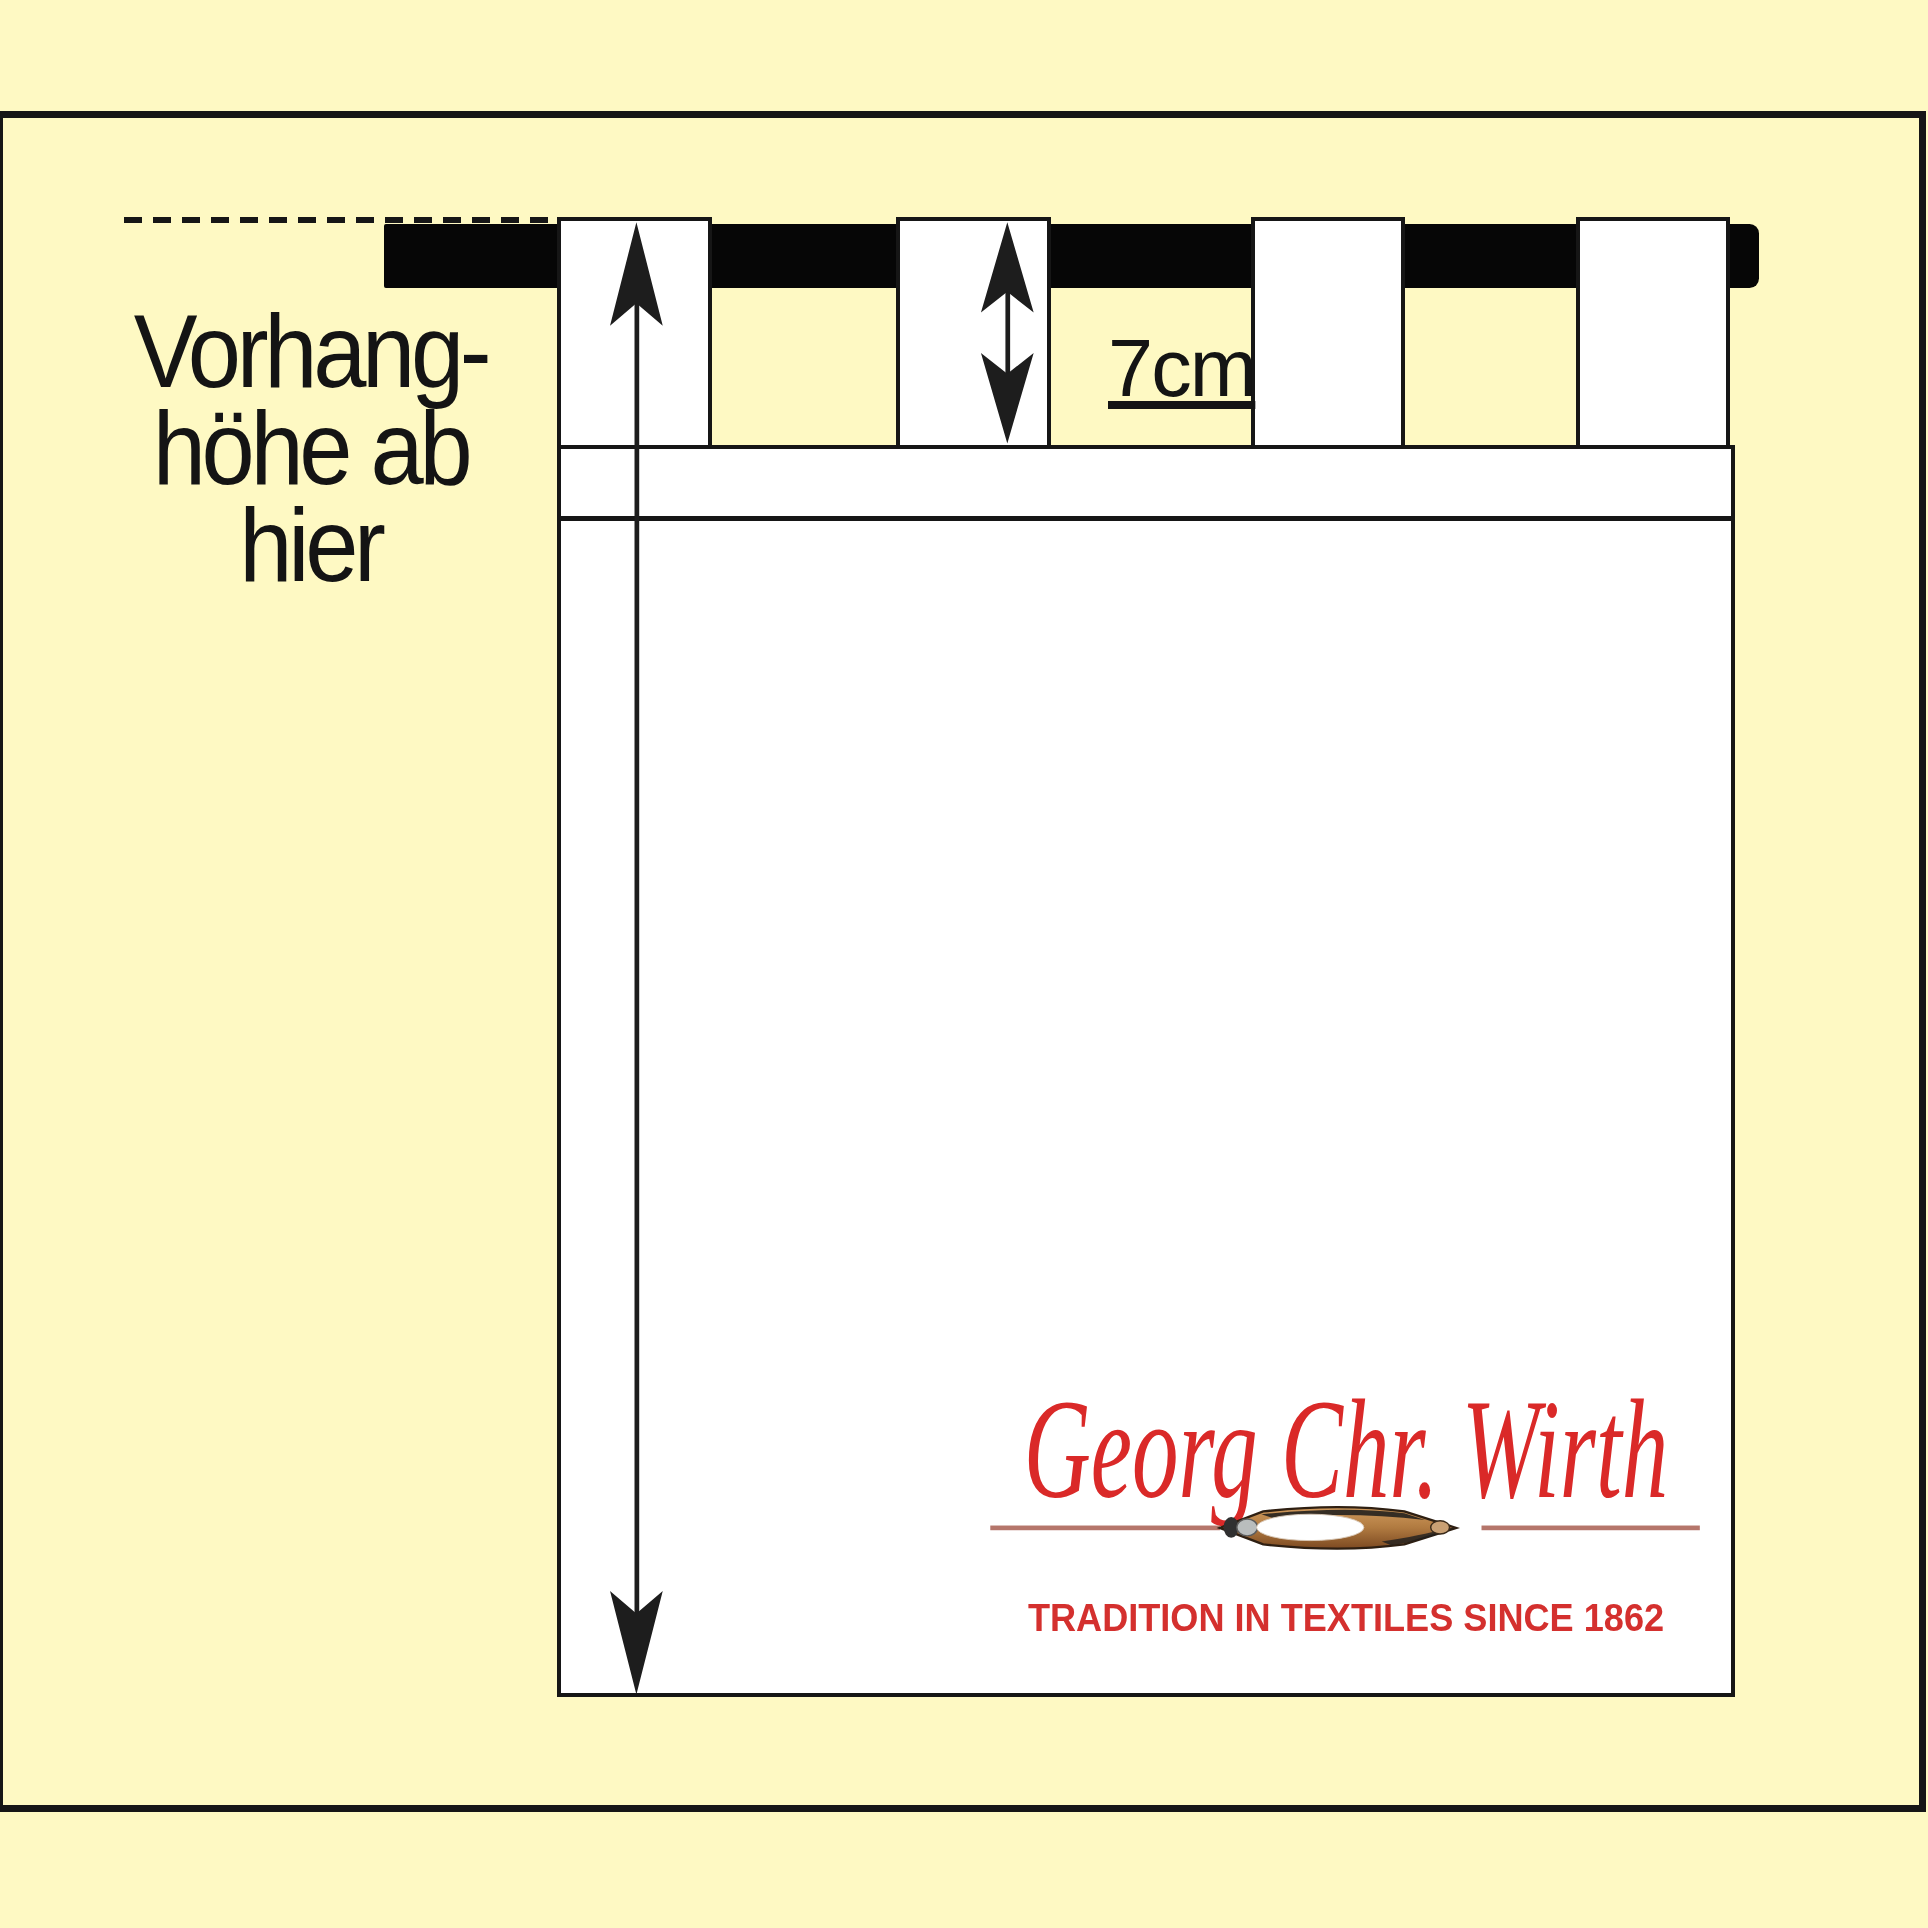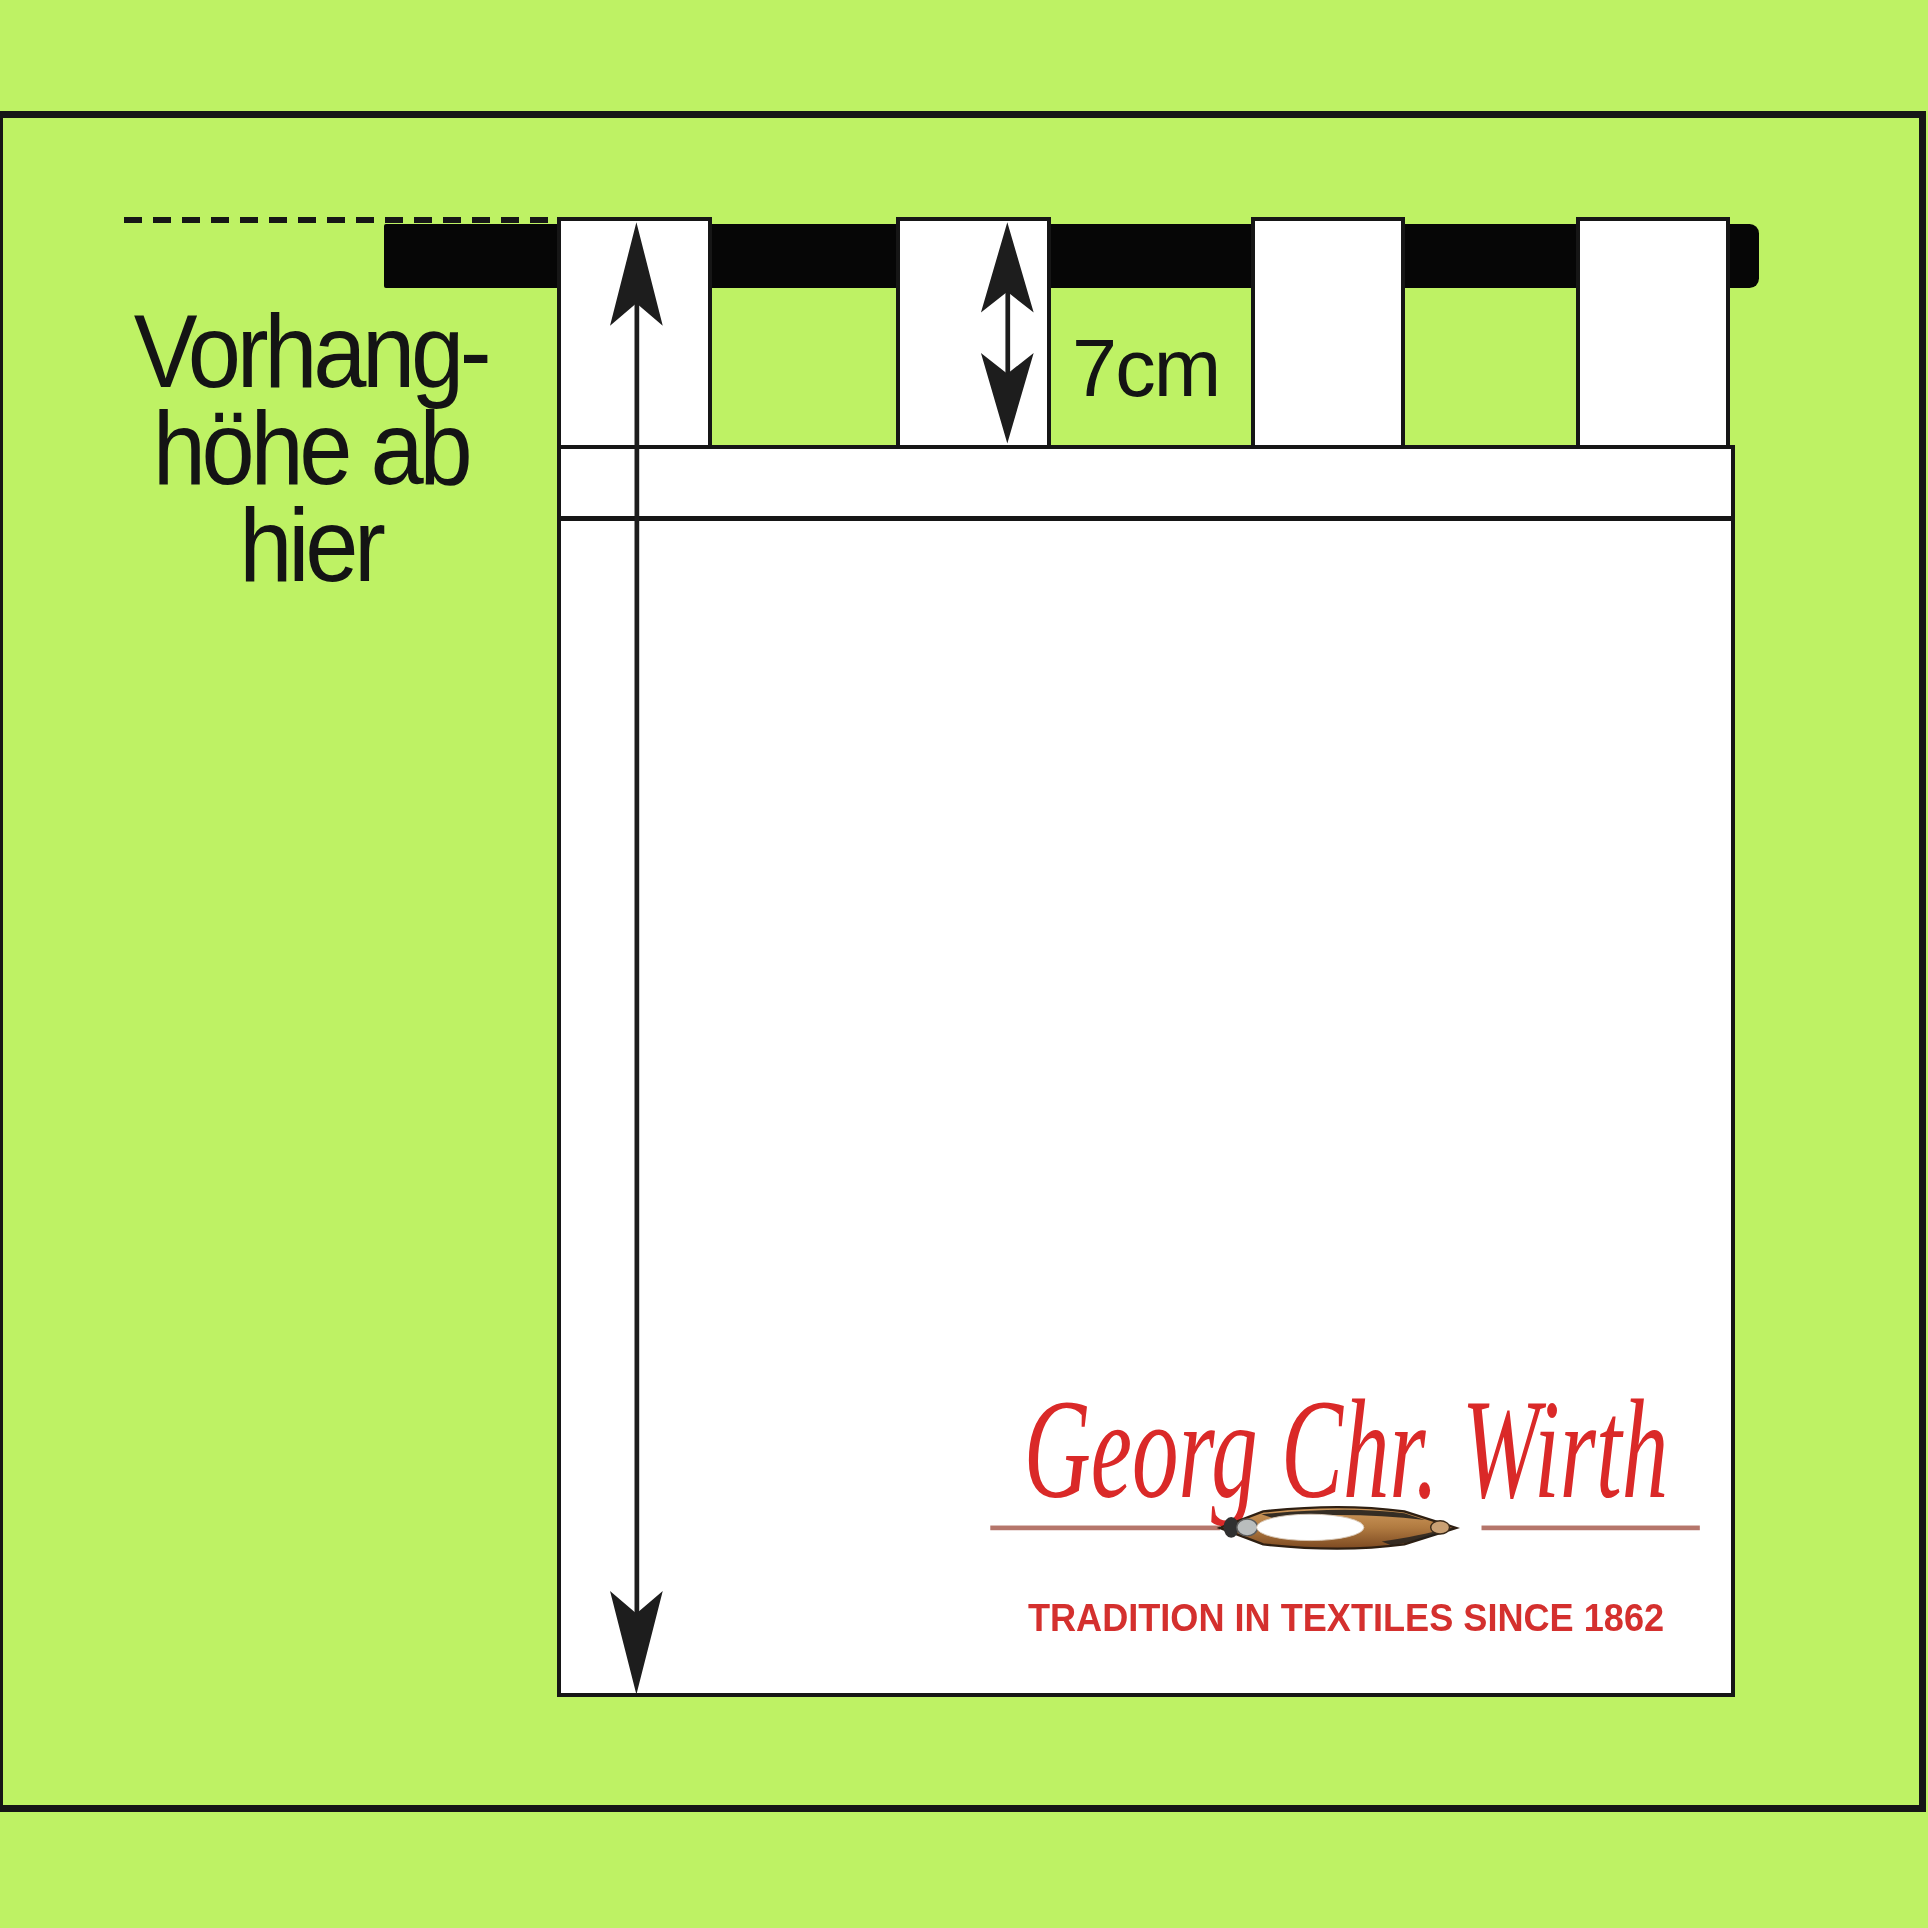--- a/index.html
+++ b/index.html
@@ -1,17 +1,17 @@
 <!DOCTYPE html>
 <html style="font-size:15px"><head>
 <meta charset="utf-8">
 <style>
   html,body{margin:0;padding:0;background:#ffffff;}
   body{font-family:"Liberation Sans",sans-serif;}
-  .canvas{position:relative;width:1928px;height:1928px;background:#bef264;overflow:hidden;}
+  .canvas{position:relative;width:1928px;height:1928px;background:#fef9c3;overflow:hidden;}
 
   .frame{position:absolute;left:-3.8px;top:111px;width:1930px;height:1701px;
          box-sizing:border-box;border:7.5px solid #161616;background:transparent;}
 
   .dashed-line{position:absolute;left:124px;top:217px;width:433px;height:5.6px;
          background:repeating-linear-gradient(90deg,#161616 0 18px,transparent 18px 29px);}
 
   .rod{position:absolute;left:384px;top:224px;width:1375px;height:64px;
          background:#060606;border-radius:1.9px 9.4px 9.4px 1.9px;}
 
@@ -28,22 +28,22 @@
 
   .arrows{position:absolute;left:0;top:0;width:1928px;height:1928px;pointer-events:none;}
   .arrows line{stroke:#1d1d1d;}
   .arrows polygon{fill:#1d1d1d;stroke:none;}
 
   .annotation{position:absolute;left:79px;top:303px;width:463px;text-align:center;
          color:#141414;font-size:104px;line-height:97px;letter-spacing:-4.7px;
          transform:scaleX(.92);transform-origin:50% 0;}
   .annotation span{display:block;}
 
-  .cm-label{position:absolute;left:1072px;top:328px;color:#141414;
-         font-size:81px;line-height:81px;letter-spacing:-1.9px;}
+  .cm-label{position:absolute;left:1108px;top:328px;color:#141414;
+         font-size:81px;line-height:81px;letter-spacing:-1.9px;text-decoration:underline;}
 
   .logo{position:absolute;left:979px;top:1356px;width:734px;height:292px;}
 </style>
 </head>
 <body>
 
 <div class="canvas">
 
   <div class="frame"></div>
 

